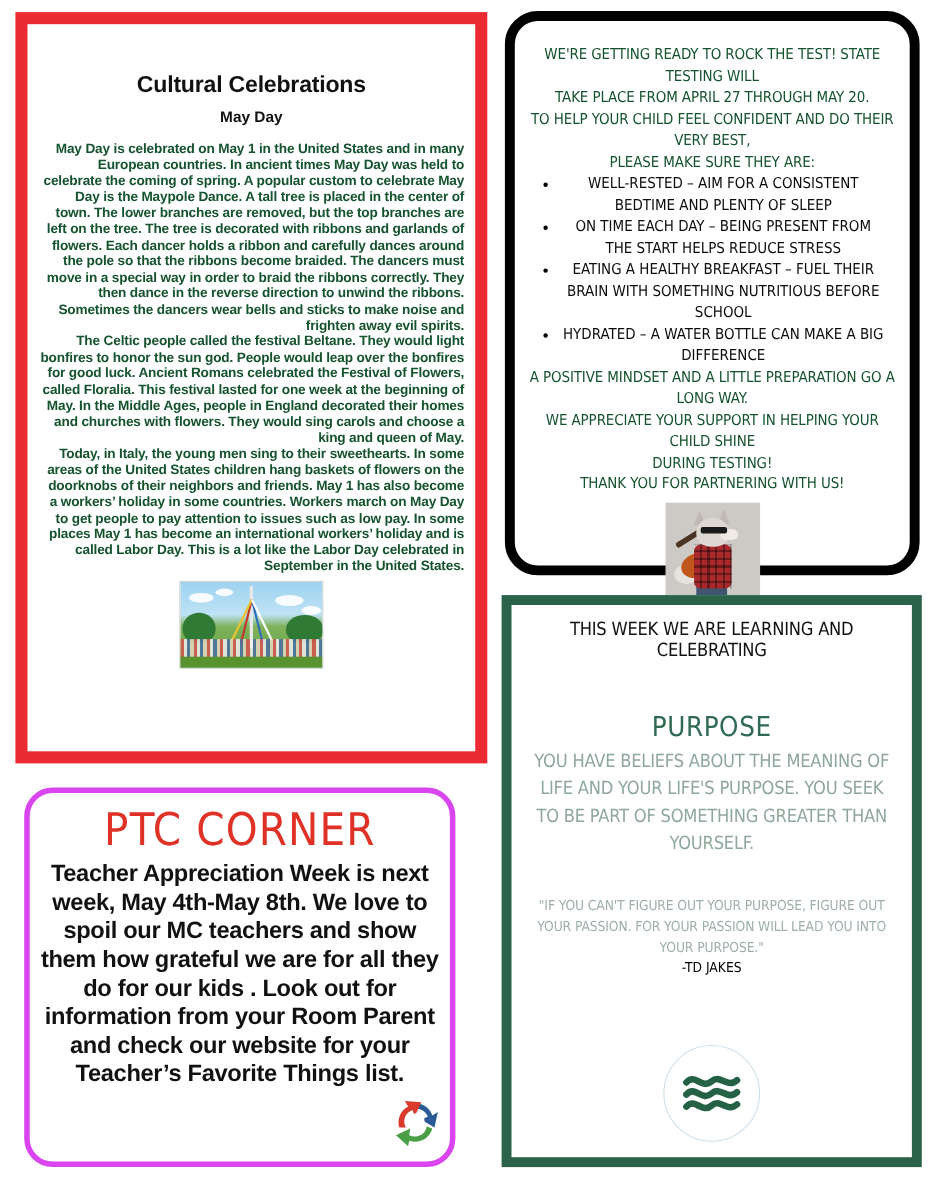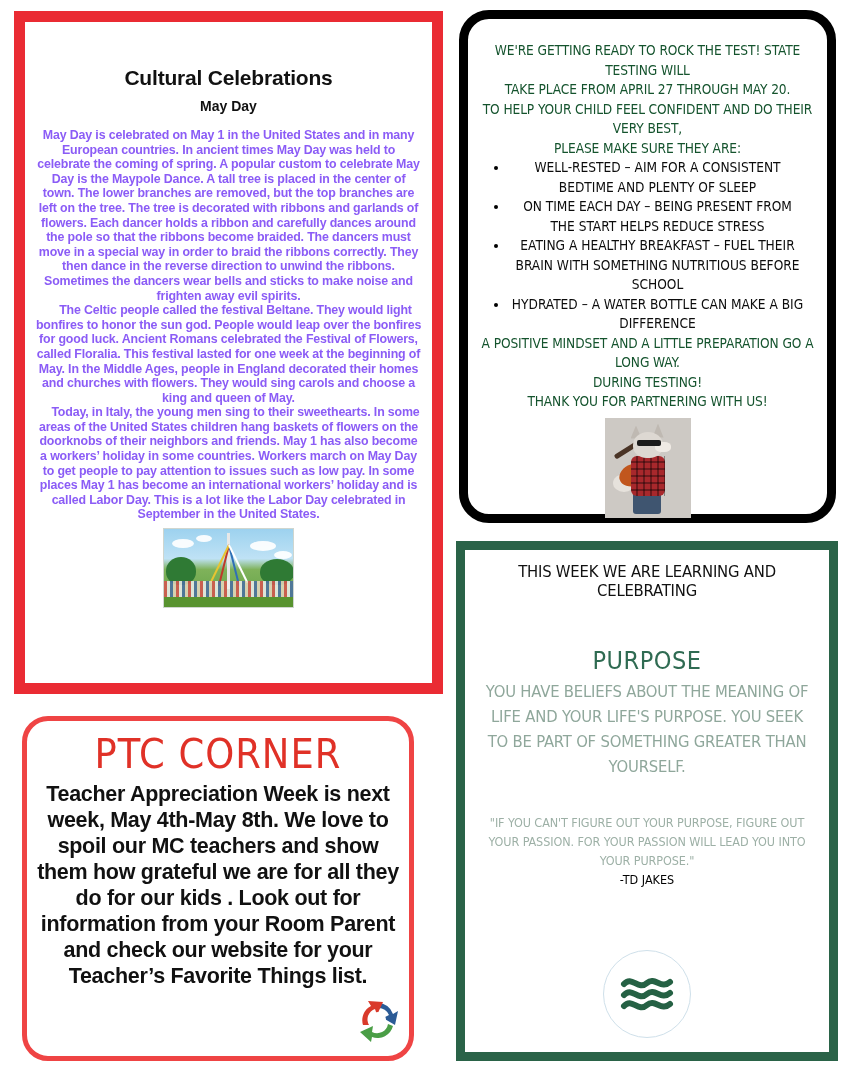--- a/index.html
+++ b/index.html
@@ -21,21 +21,21 @@
   .article-title{
     text-align:center;font-weight:bold;font-size:21px;color:#111;
     letter-spacing:-.2px;margin:6px 0 2px 0;
   }
   .article-subtitle{
     text-align:center;font-weight:bold;font-size:14px;color:#111;
     margin:8px 0 14px 0;
   }
   .article-body p{
     margin:0;font-size:12.4px;line-height:14.6px;font-weight:bold;
-    color:#8b5cf6;text-align:center;letter-spacing:-.15px;
+    color:#14532d;text-align:right;letter-spacing:-.15px;
   }
   .article-body p.indent{text-indent:14px;}
 
   
   .maypole{
     width:131px;height:80px;margin:6px auto 0 auto;position:relative;
     overflow:hidden;border:1px solid #cfd6cf;box-sizing:border-box;
     background:linear-gradient(#9dd2ef 0%,#bfe2f5 38%,#7fb25a 52%,#5f9e45 100%);
   }
   .mp-cloud{position:absolute;background:#fff;border-radius:50%;opacity:.92;}
@@ -108,21 +108,21 @@
   .pp-author{font-size:12.5px;color:#000000;margin:2px 0 0 0;}
   .pp-logo{
     position:absolute;left:50%;transform:translateX(-50%);bottom:14px;
     width:86px;height:86px;border-radius:50%;background:#fff;
     border:1px solid #cfe0ea;display:flex;align-items:center;justify-content:center;
   }
 
   
   .ptc-box{
     position:absolute;left:22px;top:716px;width:392px;height:345px;
-    border:5px solid #ef4444;border-radius:26px;background:#fff;box-sizing:border-box;
+    border:5px solid #d946ef;border-radius:26px;background:#fff;box-sizing:border-box;
   }
   .ptc-inner{padding:8px 10px 0 10px;text-align:center;position:relative;height:100%;box-sizing:border-box;}
   .ptc-title{font-size:41px;color:#e03127;letter-spacing:1px;margin:2px 0 4px 0;line-height:46px;}
   .ptc-body{
     font-size:21.5px;line-height:26px;font-weight:bold;color:#111;
     letter-spacing:-.3px;margin:0;
   }
   .ptc-logo{position:absolute;right:8px;bottom:14px;width:46px;height:44px;}
 </style>
 </head>
@@ -177,20 +177,21 @@
           <span class="bullet"></span>
           <span>EATING A HEALTHY BREAKFAST – FUEL THEIR BRAIN WITH SOMETHING NUTRITIOUS BEFORE SCHOOL</span>
         </li>
         <li>
           <span class="bullet"></span>
           <span>HYDRATED – A WATER BOTTLE CAN MAKE A BIG DIFFERENCE</span>
         </li>
       </ul>
 
       <div class="testing-line">A POSITIVE MINDSET AND A LITTLE PREPARATION GO A LONG WAY.</div>
+      <div class="testing-line">WE APPRECIATE YOUR SUPPORT IN HELPING YOUR CHILD SHINE</div>
       <div class="testing-line">DURING TESTING!</div>
       <div class="testing-line">THANK YOU FOR PARTNERING WITH US!</div>
 
       <div class="wolf-img">
         <div class="w-tail"></div>
         <div class="w-guitar"></div>
         <div class="w-neck"></div>
         <div class="w-jeans"></div>
         <div class="w-body"></div>
         <div class="w-plaid"></div>

